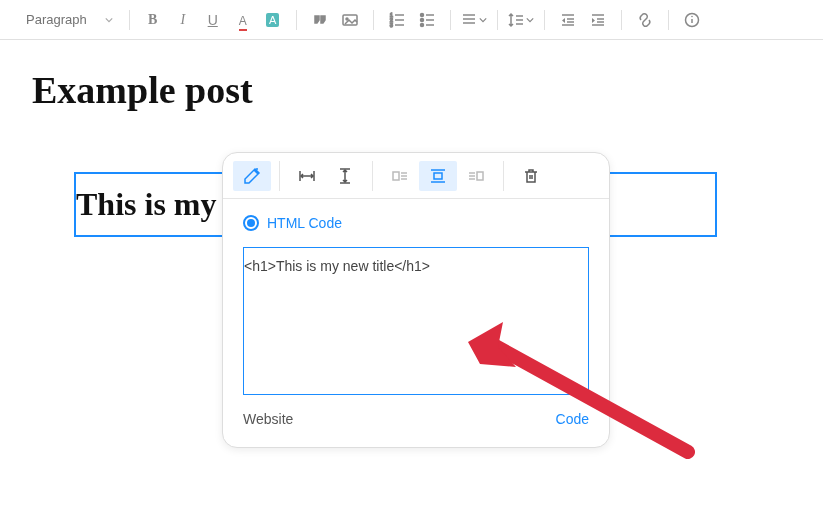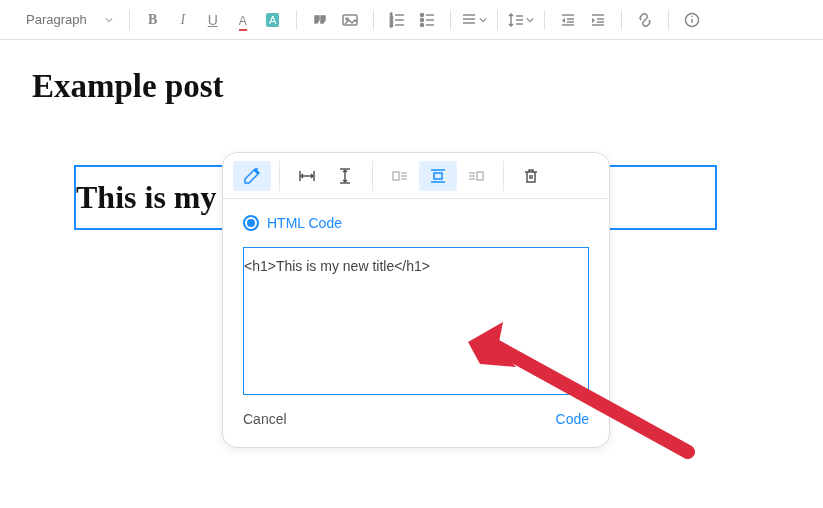--- a/index.html
+++ b/index.html
@@ -6,21 +6,21 @@
   body { font-family: Arial, Helvetica, sans-serif; background: #fff; width: 823px; height: 508px; position: relative; overflow: hidden; }
   
   .toolbar { display: flex; align-items: center; height: 40px; border-bottom: 1px solid #e0e0e0; padding: 0 20px; gap: 4px; }
   .toolbar .block-select { display: flex; align-items: center; color: #737373; font-size: 13px; padding: 0 6px; cursor: pointer; gap: 18px; }
   .toolbar .sep { width: 1px; height: 20px; background: #e0e0e0; margin: 0 6px; }
   .tbtn { width: 26px; height: 26px; display: flex; align-items: center; justify-content: center; color: #888; cursor: pointer; font-size: 14px; }
   .tbtn svg { width: 16px; height: 16px; stroke: #888; fill: none; stroke-width: 1.5; }
   .tbtn.dd svg.chev { width: 8px; height: 8px; margin-left: 2px; }
   
   .content { padding: 28px 32px; }
-  .page-title { font-family: Georgia, 'Times New Roman', serif; font-size: 33px; font-weight: bold; color: #111; }
+  .page-title { font-family: Georgia, 'Times New Roman', serif; font-size: 38px; font-weight: bold; color: #111; }
   
   .embed-block { margin-top: 60px; border: 2px solid #1a8cff; padding: 12px 0; width: 643px; margin-left: 42px; }
   .embed-title { font-family: Georgia, 'Times New Roman', serif; font-size: 32px; font-weight: bold; color: #111; }
   
   .popup { position: absolute; top: 152px; left: 222px; width: 388px; background: #fff; border: 1px solid #ddd; border-radius: 15px; box-shadow: 0 2px 8px rgba(0,0,0,0.08); }
   .popup-tabs { display: flex; align-items: center; height: 46px; padding: 0 10px; border-bottom: 1px solid #e5e5e5; }
   .ptab { width: 38px; height: 30px; display: flex; align-items: center; justify-content: center; cursor: pointer; border-radius: 2px; }
   .ptab.active { background: #e3f0ff; }
   .ptab svg { width: 18px; height: 18px; stroke: #555; fill: none; stroke-width: 1.5; }
   .ptab.active svg { stroke: #1a8cff; }
@@ -226,21 +226,21 @@
     <div class="radio-row">
       <div class="radio-item">
         <span class="radio-outer sel">
             <span class="radio-inner"></span>
           </span>
         <span class="radio-label">HTML Code</span>
       </div>
     </div>
     <textarea class="code-area" style="">&lt;h1&gt;This is my new title&lt;/h1&gt;</textarea>
     <div class="popup-footer">
-      <button class="btn-cancel">Cancel</button>
+      <button class="btn-cancel">Website</button>
       <button class="btn-save">Code</button>
     </div>
   </div>
 </div>
 
 <svg class="arrow" width="280" height="160">
   <defs></defs>
   <path d="M 230 140 Q 140 90 30 30" stroke="#dc2b3e" stroke-width="14" fill="none" stroke-linecap="round"></path>
   <path d="M 10 30 L 45 10 L 40 35 L 58 55 L 22 52 Z" fill="#dc2b3e"></path>
 </svg>

